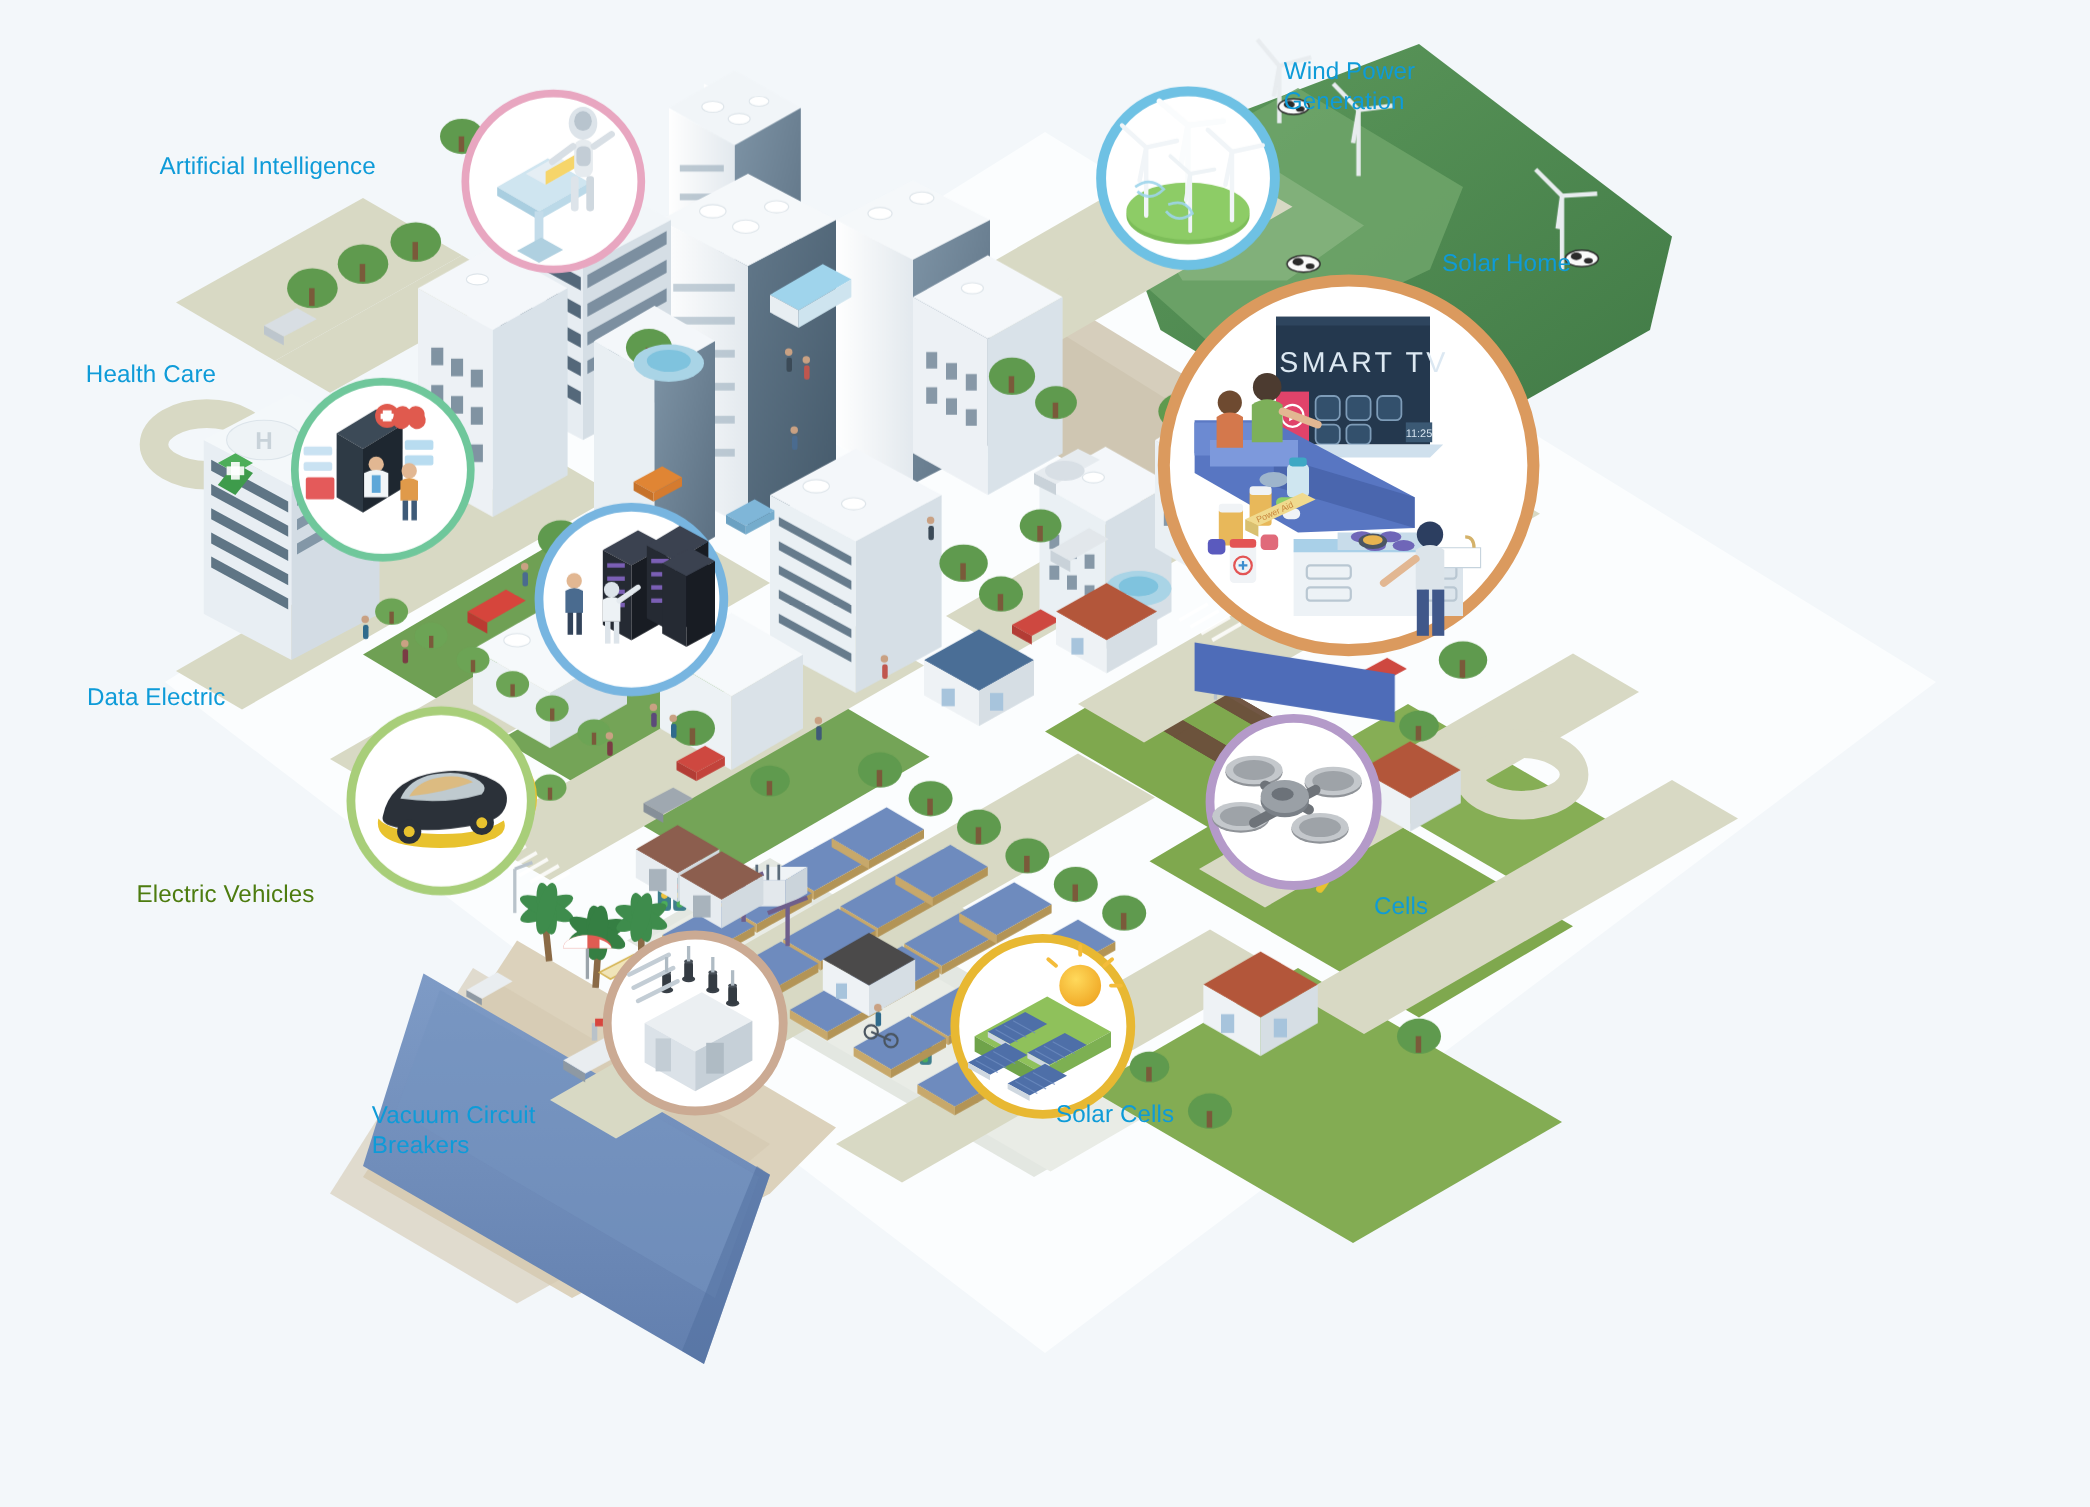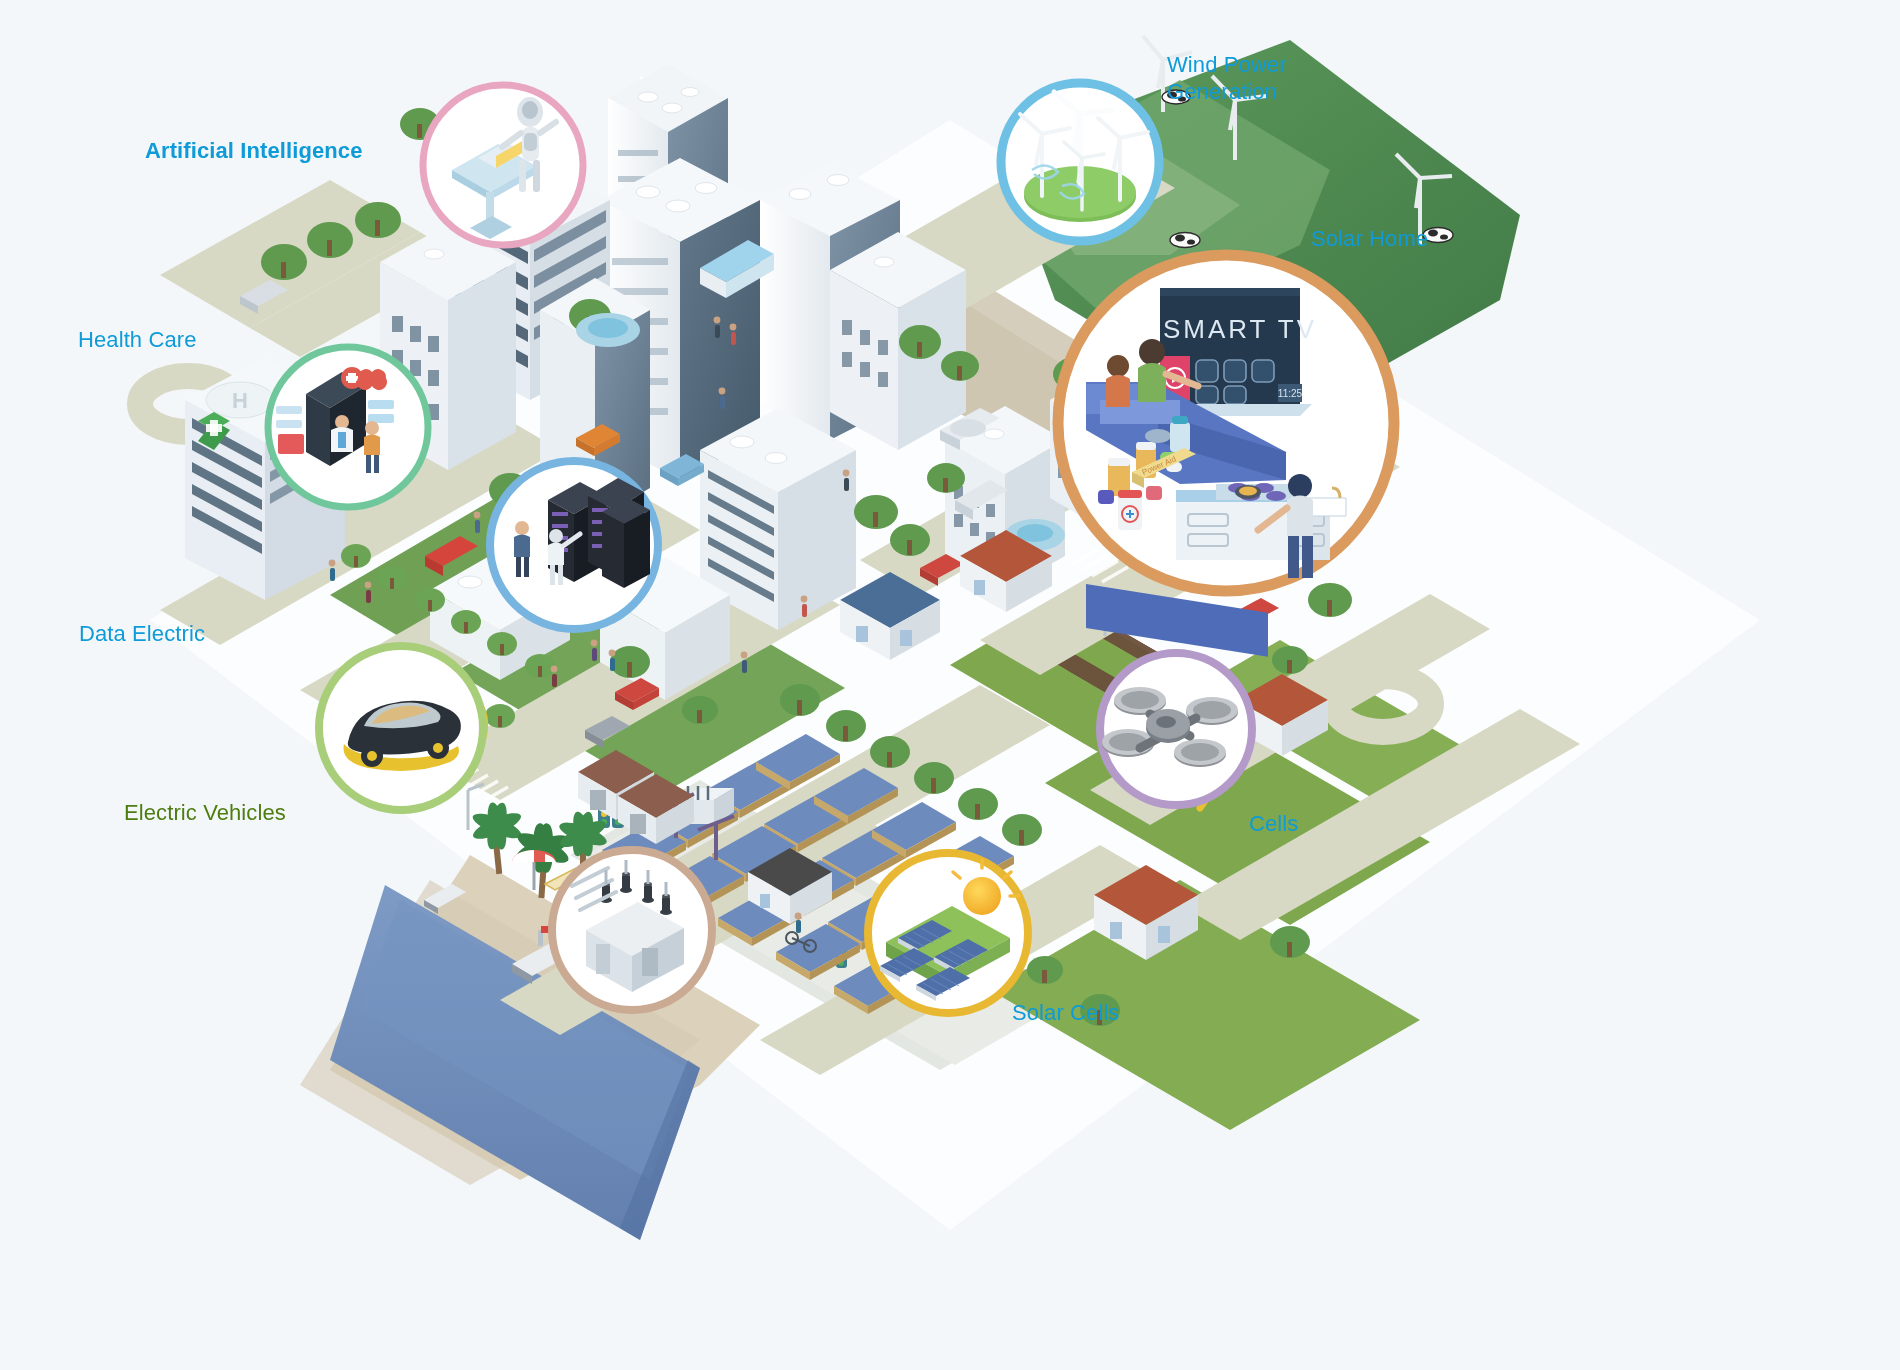--- a/index.html
+++ b/index.html
@@ -1327,32 +1327,34 @@
             <line x1="905" y1="936" x2="925" y2="947"></line>
               <line x1="913" y1="932" x2="933" y2="943"></line>
             <line x1="921" y1="928" x2="941" y2="939"></line>
           </g>
         </g>
       </g>
     </g>
 
   </svg>
 
-  <div class="lbl" style="left: 145px; top: 138px; color: rgb(14, 155, 216); font-weight: bold;">Artificial Intelligence</div>
+  <div class="lbl" style="left: 145px; top: 138px; color: rgb(14, 155, 216);">Artificial Intelligence</div>
 
   <div class="lbl" style="left: 1167px; top: 52px; color: rgb(14, 155, 216);">Wind Power
 Generation</div>
 
   <div class="lbl" style="left: 1311px; top: 226px; color: rgb(14, 155, 216);">Solar Home</div>
 
   <div class="lbl" style="left: 78px; top: 327px; color: rgb(14, 155, 216);">Health Care</div>
 
   <div class="lbl" style="left: 79px; top: 621px; color: rgb(14, 155, 216);">Data Electric</div>
 
 
   <div class="lbl" style="left: 124px; top: 800px; color: #4d7c0f;">Electric Vehicles</div>
 
   <div class="lbl" style="left: 1249px; top: 811px; color: rgb(14, 155, 216);">Cells</div>
 
-  <div class="lbl" style="left: 1012px; top: 1000px; color: rgb(14, 155, 216);">Solar Cells</div>
-
+  <div class="lbl" style="left: 960px; top: 1000px; color: rgb(14, 155, 216);">Solar Cells</div>
+
+  <div class="lbl" style="left: 338px; top: 1001px; color: rgb(14, 155, 216);">Vacuum Circuit
+Breakers</div>
 
 </div>
 
 </body></html>

